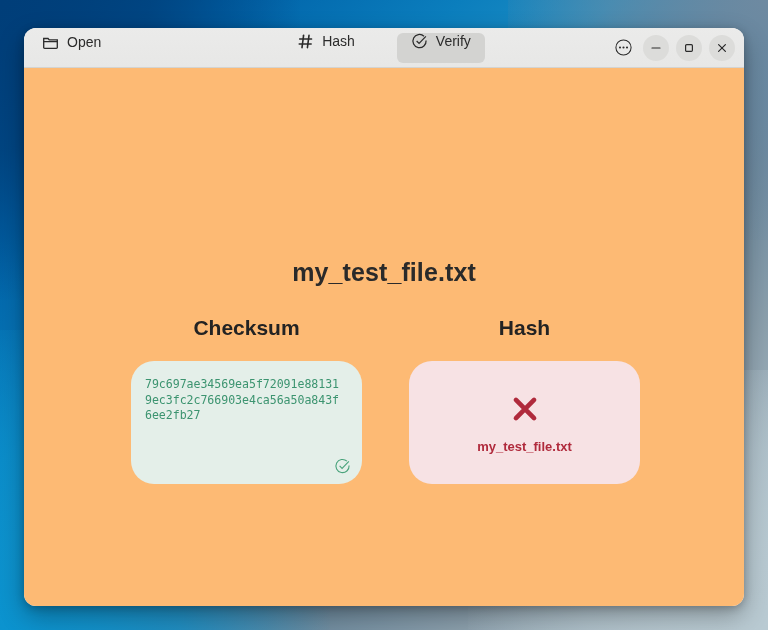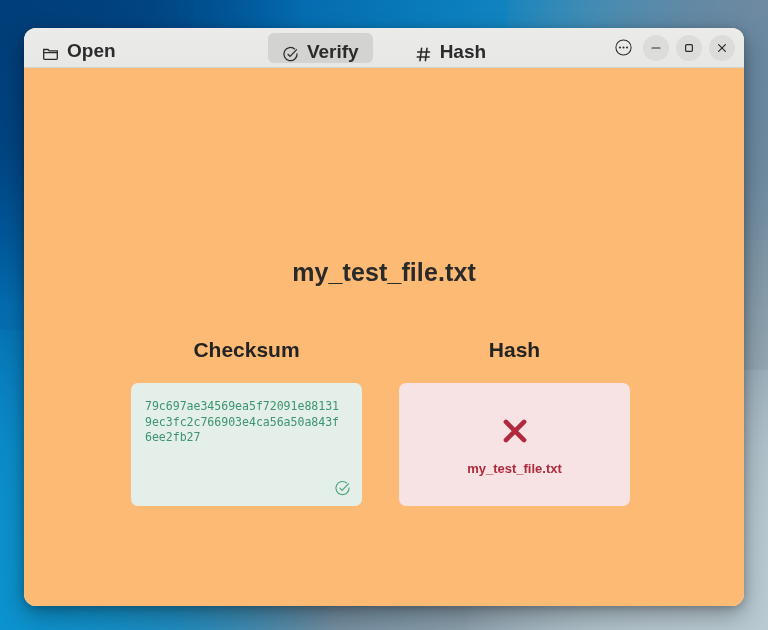--- a/index.html
+++ b/index.html
@@ -80,28 +80,28 @@
     border-bottom: 1px solid #d3d3d1;
     display: flex;
     align-items: center;
     position: relative;
     padding: 0 9px;
     box-sizing: border-box;
   }
 
   .hb-button {
     display: flex;
-    align-items: flex-end;
+    align-items: flex-start;
     gap: 8px;
     height: 28px;
     padding: 0 9px;
     border-radius: 6px;
     color: #2b2b2b;
-    font-size: 19px;
-    font-weight: bold;
+    font-size: 14px;
+    font-weight: normal;
     cursor: default;
     user-select: none;
     background: transparent;
     border: none;
     font-family: "Liberation Sans", sans-serif;
     white-space: nowrap;
   }
 
   .tabs {
     position: absolute;
@@ -159,40 +159,40 @@
     text-align: center;
     font-size: 25px;
     font-weight: bold;
     color: #2a2a2a;
     letter-spacing: 0.1px;
   }
 
   .columns {
     position: absolute;
     left: 107px;
-    top: 270px;
+    top: 248px;
     width: 524px;
     display: flex;
-    gap: 37px;
+    gap: 47px;
   }
   .col {
     width: 231px;
   }
   .col-heading {
     text-align: center;
     font-size: 21px;
     font-weight: bold;
     color: #232323;
     margin-bottom: 21px;
   }
 
   
   .card {
     height: 123px;
-    border-radius: 7px;
+    border-radius: 23px;
     box-sizing: border-box;
     position: relative;
   }
   .card.checksum {
     background: #e4efe9;
     padding: 16px 14px;
   }
   .hash-text {
     font-family: "DejaVu Sans Mono", "Liberation Mono", monospace;
     font-size: 11.6px;
@@ -241,40 +241,40 @@
       <span class="icon">
         <svg width="17" height="17" viewBox="0 0 16 16" fill="none" stroke="#2b2b2b" stroke-width="1.25">
           <path d="M1.6 4.2h4.1l1.1 1.3h7.6v7.1a.9.9 0 0 1-.9.9H2.5a.9.9 0 0 1-.9-.9V4.2z"></path>
           <path d="M1.6 7.1h12.8"></path>
         </svg>
       </span>
       <span>Open</span>
     </div>
 
     <div class="tabs">
-      <div class="hb-button tab active">
-        <span class="icon">
-          <svg width="17" height="17" viewBox="0 0 16 16" fill="none" stroke="#2b2b2b" stroke-width="1.2">
-            <path d="M14.2 7.1A6.2 6.2 0 1 1 12.2 3"></path>
-            <path d="M5.3 7.5l2.3 2.3 6.4-6.6"></path>
-          </svg>
-        </span>
-        <span>Verify</span>
-      </div>
-
       <div class="hb-button tab">
         <span class="icon">
           <svg width="17" height="17" viewBox="0 0 16 16" fill="none" stroke="#2b2b2b" stroke-width="1.5" stroke-linecap="round">
             <path d="M6.2 2.2L4.7 13.8"></path>
             <path d="M11.3 2.2L9.8 13.8"></path>
             <path d="M2.5 5.6h11.2"></path>
             <path d="M2.1 10.4h11.2"></path>
           </svg>
         </span>
         <span>Hash</span>
+      </div>
+
+      <div class="hb-button tab active">
+        <span class="icon">
+          <svg width="17" height="17" viewBox="0 0 16 16" fill="none" stroke="#2b2b2b" stroke-width="1.2">
+            <path d="M14.2 7.1A6.2 6.2 0 1 1 12.2 3"></path>
+            <path d="M5.3 7.5l2.3 2.3 6.4-6.6"></path>
+          </svg>
+        </span>
+        <span>Verify</span>
       </div>
     </div>
 
     <div class="win-controls">
       <div class="wc menu">
         <span>
           <svg width="19" height="19" viewBox="0 0 20 20" fill="none">
             <circle cx="10" cy="10" r="8" stroke="#2b2b2b" stroke-width="1.1"></circle>
             <circle cx="6.3" cy="10" r="1.1" fill="#2b2b2b"></circle>
             <circle cx="10" cy="10" r="1.1" fill="#2b2b2b"></circle>

